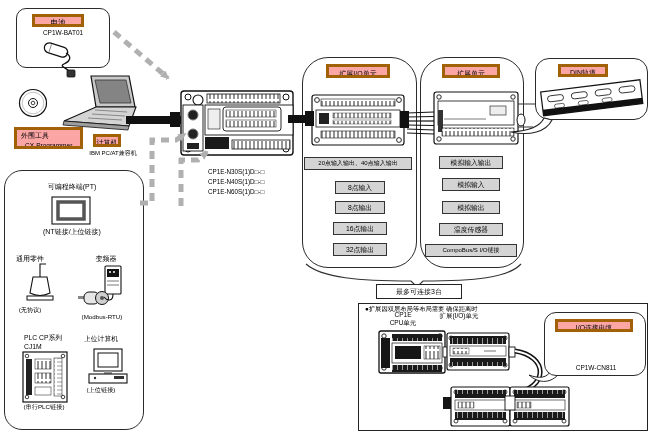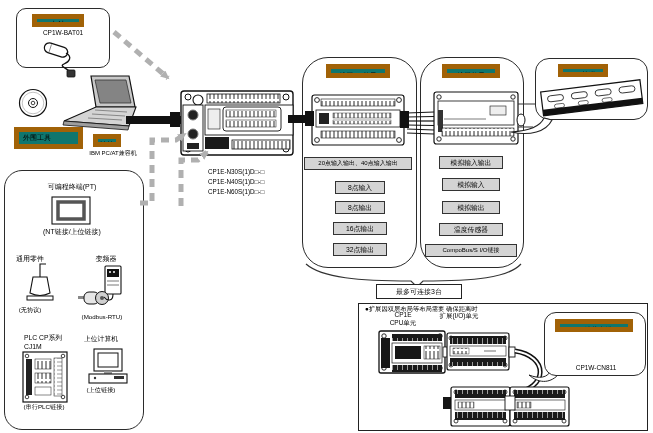--- a/index.html
+++ b/index.html
@@ -1,20 +1,20 @@
 <!DOCTYPE html>
 <html><head>
 <meta charset="utf-8">
 <style>
   html,body{margin:0;padding:0;background:#fff;}
   .stage{position:relative;width:653px;height:433px;background:#ffffff;overflow:hidden;
          font-family:"Liberation Sans","DejaVu Sans",sans-serif;color:#000;}
   .rbox{position:absolute;border:1.5px solid #2b2b2b;background:transparent;box-sizing:border-box;z-index:1;}
   .wbox{position:absolute;border:1.2px solid #222;background:#fff;box-sizing:border-box;z-index:1;}
-  .glabel{position:absolute;background:#0f766e;border:5px solid #a16207;box-sizing:border-box;
+  .glabel{position:absolute;background:#fca5a5;border:3px solid #a16207;box-sizing:border-box;
           font-size:7.5px;line-height:12px;text-align:center;z-index:4;overflow:hidden;}
   .opt{position:absolute;background:#d4d4d4;border:1px solid #333;box-sizing:border-box;
        display:flex;align-items:center;justify-content:center;font-size:6.8px;z-index:4;overflow:hidden;}
   .opt.small{font-size:6px;}
   .note{position:absolute;font-size:7px;line-height:8.5px;text-align:center;z-index:4;white-space:nowrap;}
   .note.left{text-align:left;}
   .s62{font-size:6.2px;}
   .s65{font-size:6.5px;}
   .s60{font-size:6px;}
   .maxbox{position:absolute;background:#fff;border:1px solid #222;box-sizing:border-box;

